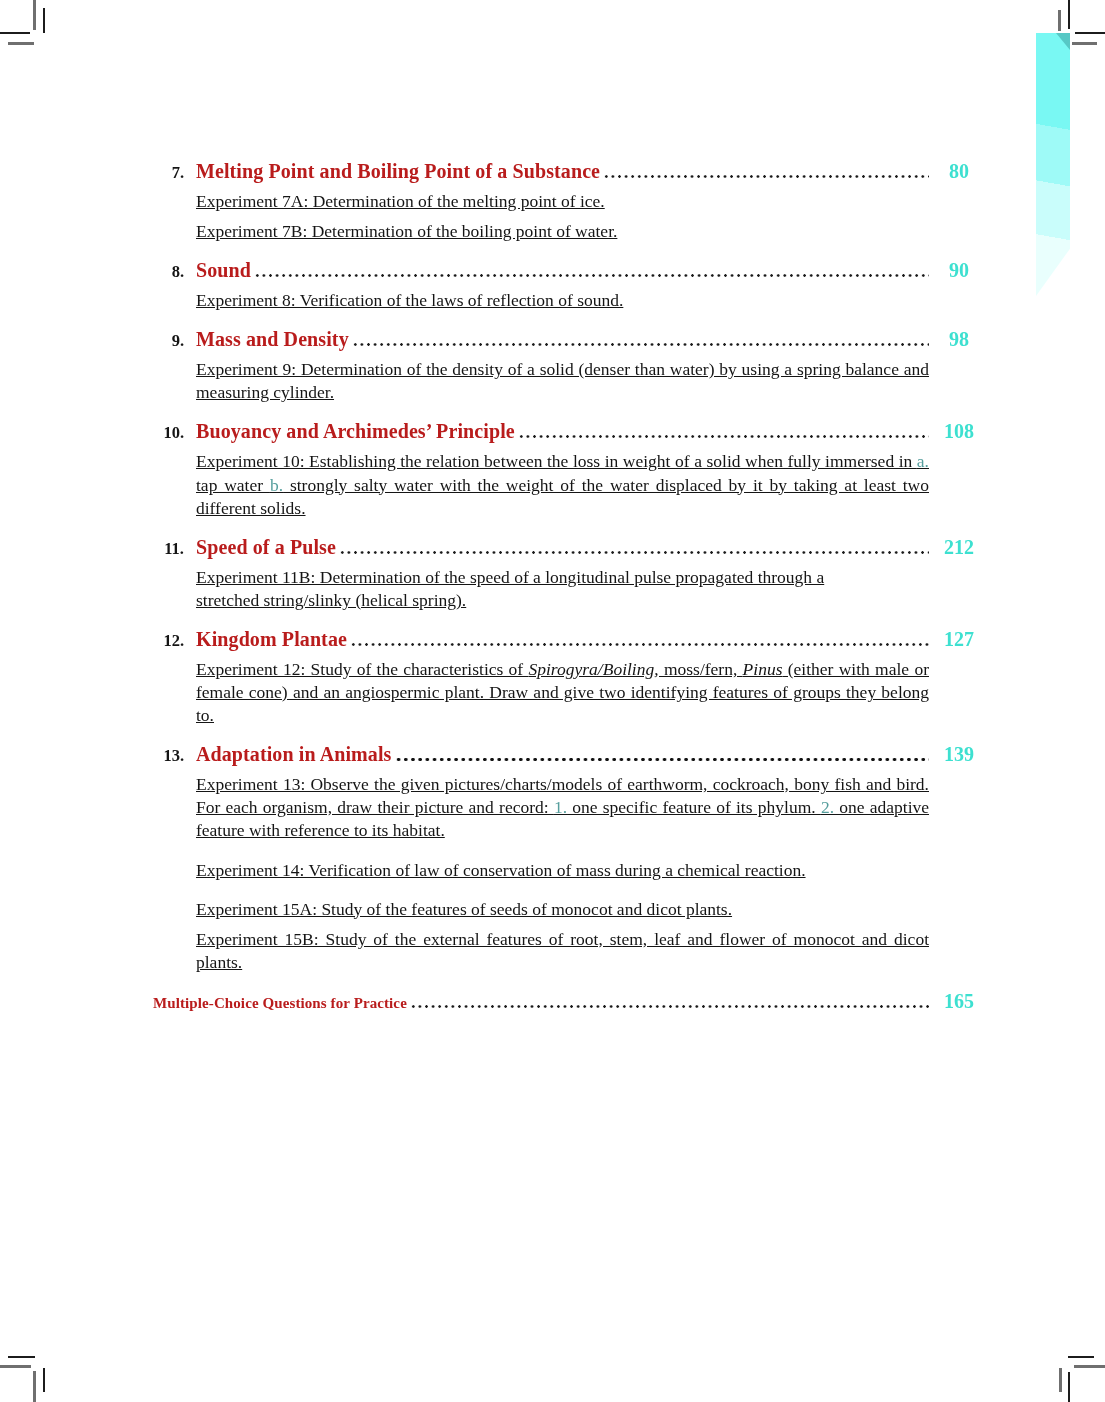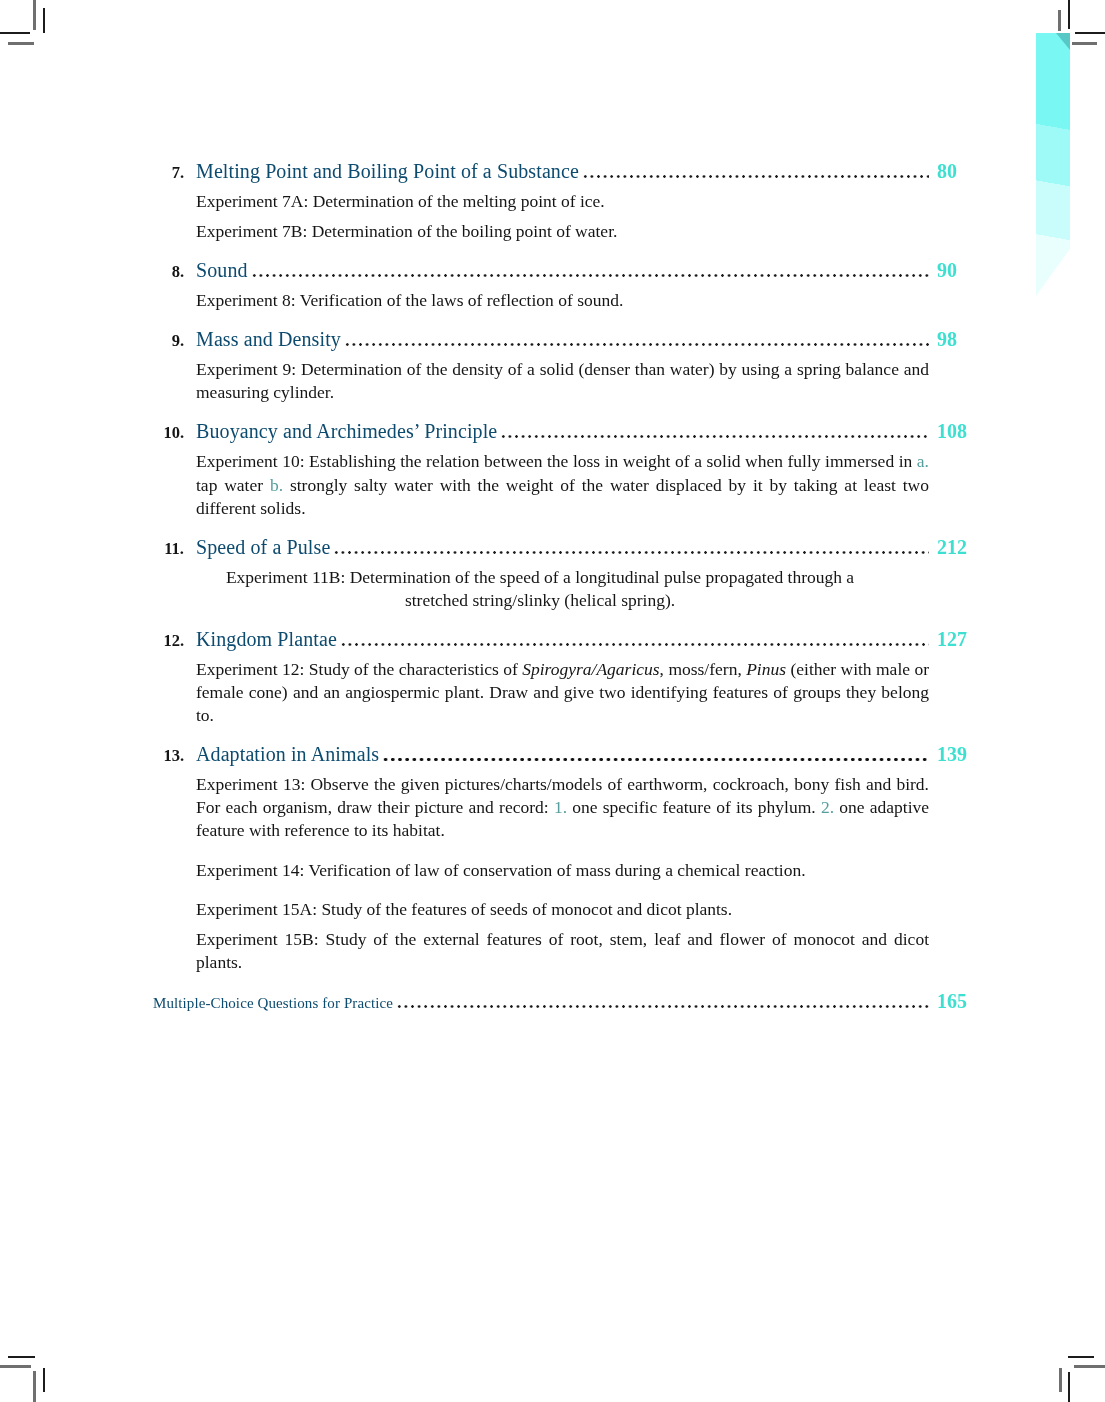--- a/index.html
+++ b/index.html
@@ -30,23 +30,23 @@
     width: 43px;
     box-sizing: border-box;
     text-align: right;
     padding-right: 12px;
     font-weight: 700;
     font-size: 16.5px;
     color: var(--ink);
     flex: 0 0 auto;
   }
   .title {
-    font-weight: 400;
+    font-weight: 700;
     font-size: 20px;
-    color: #0c4a6e;
+    color: #b91c1c;
     white-space: nowrap;
     letter-spacing: 0.1px;
     text-align: right;
   }
   .leader {
     flex: 1 1 auto;
     align-self: flex-end;
     height: 5px;
     margin: 0 8px 4px 3px;
     background-image: radial-gradient(circle, #1b1b1b 1.1px, rgba(0,0,0,0) 1.5px);
@@ -54,35 +54,36 @@
     background-repeat: repeat-x;
     background-position: left bottom;
   }
   .leader.bold {
     background-image: radial-gradient(circle, #111 1.5px, rgba(0,0,0,0) 1.9px);
     background-size: 7.2px 5px;
   }
   .pageno {
     flex: 0 0 auto;
     min-width: 44px;
-    text-align: left;
+    text-align: center;
     font-weight: 700;
     font-size: 20px;
     color: var(--accent);
   }
   .exp {
     margin: 7px 52px 0 43px;
     font-size: 17.5px;
     line-height: 1.32;
     color: var(--ink);
     text-align: justify;
+    text-decoration: underline;
   }
   .exp.narrow {
     max-width: 688px;
-    text-align: center;
+    text-align: left;
   }
   .it  { font-style: italic; }
   .acc { color: var(--muted-accent); }
   
   .section-row { margin-bottom: 16px; }
   .section-row .title { font-size: 15px; }
   
   #ribbon {
     position: absolute;
     left: 1036px; top: 33px;
@@ -186,21 +187,21 @@
       </div>
       <p class="exp narrow"><span>Experiment 11B: Determination of the speed of a longitudinal pulse propagated through a stretched string/slinky (helical spring).</span></p>
     </section>
     <section class="toc-item">
       <div class="row">
         <span class="num">12.</span>
         <span class="title">Kingdom Plantae</span>
         <span class="leader"></span>
         <span class="pageno">127</span>
       </div>
-      <p class="exp"><span>Experiment 12: Study of the characteristics of </span><span class="it">Spirogyra/Agaricus</span><span>, moss/fern, </span><span class="it">Pinus</span><span> (either with male or female cone) and an angiospermic plant. Draw and give two identifying features of groups they belong to.</span></p>
+      <p class="exp"><span>Experiment 12: Study of the characteristics of </span><span class="it">Spirogyra/Boiling</span><span>, moss/fern, </span><span class="it">Pinus</span><span> (either with male or female cone) and an angiospermic plant. Draw and give two identifying features of groups they belong to.</span></p>
     </section>
     <section class="toc-item">
       <div class="row">
         <span class="num">13.</span>
         <span class="title">Adaptation in Animals</span>
         <span class="leader bold"></span>
         <span class="pageno">139</span>
       </div>
       <p class="exp"><span>Experiment 13: Observe the given pictures/charts/models of earthworm, cockroach, bony fish and bird. For each organism, draw their picture and record: </span><span class="acc">1.</span><span> one specific feature of its phylum. </span><span class="acc">2.</span><span> one adaptive feature with reference to its habitat.</span></p>
     </section>

